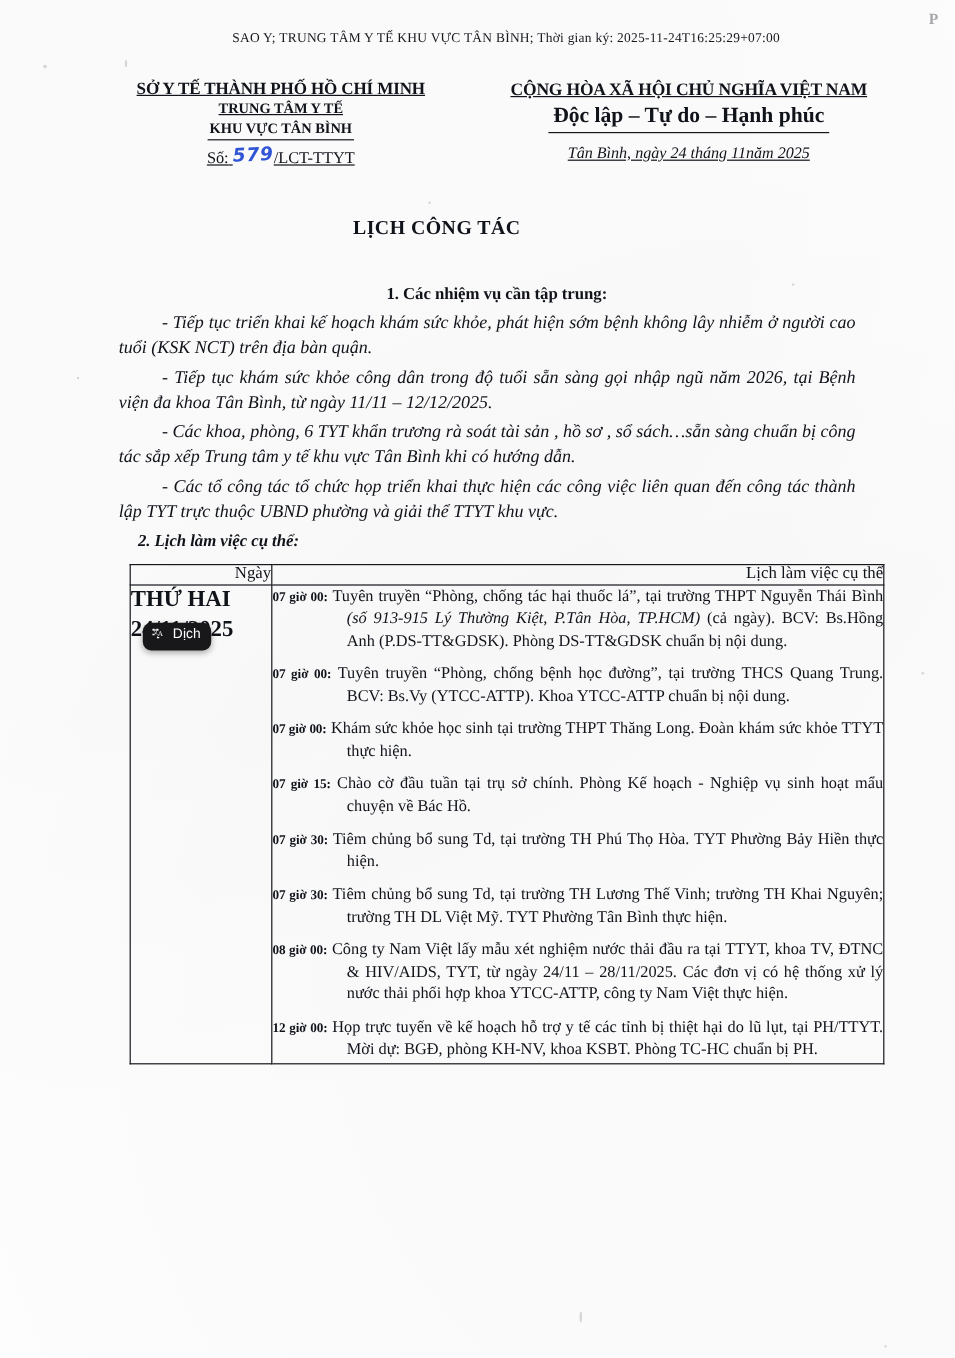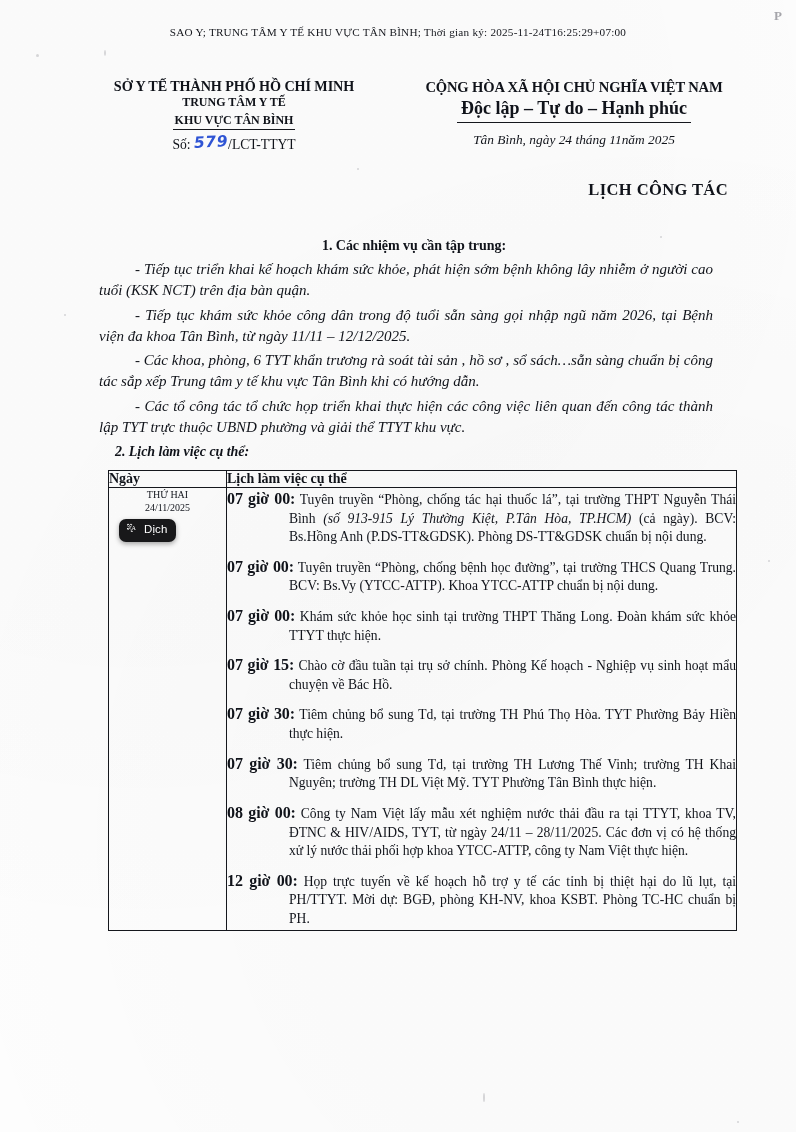--- a/index.html
+++ b/index.html
@@ -44,32 +44,33 @@
     color: rgba(60,60,70,0.45);
     font-family: "Liberation Serif", serif;
     pointer-events: none;
   }
 
   
   .sig-line {
     position: absolute;
     top: 26px;
     left: 0;
-    width: 796px;
-    text-align: center;
+    width: 650px;
+    text-align: right;
     font-size: 11.2px;
     letter-spacing: 0.02em;
     color: #15171d;
     white-space: nowrap;
   }
 
   
   .hdr {
     position: absolute;
-    top: 78px;
+    top: 66px;
+    text-decoration: underline;
   }
   .hdr-left {
     left: 84px;
     width: 300px;
     text-align: center;
   }
   .hdr-right {
     left: 404px;
     width: 340px;
     text-align: center;
@@ -128,21 +129,21 @@
     margin-top: 8px;
     line-height: 1.3;
   }
 
   
   .doc-title {
     position: absolute;
     top: 180px;
     left: 0;
     width: 728px;
-    text-align: right;
+    text-align: center;
   }
   .doc-title .t1 {
     font-size: 16.5px;
     font-weight: bold;
     letter-spacing: 0.4px;
   }
   .doc-title .t2 {
     font-size: 14.6px;
     margin-top: 3px;
   }
@@ -193,50 +194,49 @@
   table.sched td,
   table.sched th {
     border: 1.3px solid #15171d;
     vertical-align: top;
     padding: 0;
   }
   .col-day { width: 118px; }
   .col-detail { width: 510px; }
 
   th.hd {
-    text-align: left;
+    text-align: right;
     font-size: 14px;
-    font-weight: bold;
+    font-weight: normal;
     padding: 7px 4px 8px 4px;
     vertical-align: middle;
   }
   td.day-cell {
-    text-align: center;
     vertical-align: middle;
-    font-size: 10px;
-    font-weight: normal;
+    font-size: 19px;
+    font-weight: bold;
     line-height: 1.3;
     padding: 6px 2px;
   }
   td.detail-cell {
     padding: 8px 9px 9px 10px;
   }
   .evt {
     font-size: 13.6px;
     line-height: 1.36;
     text-align: justify;
     text-justify: inter-word;
     margin: 0 0 9px 0;
     padding-left: 62px;
     text-indent: -62px;
   }
   .evt:last-child { margin-bottom: 2px; }
   .evt .time {
     font-weight: bold;
-    font-size: 16px;
+    font-size: 11px;
     letter-spacing: -0.1px;
   }
   .evt i { font-style: italic; }
 
   
   .translate-fab {
     position: absolute;
     left: 119px;
     top: 519px;
     display: inline-flex;

